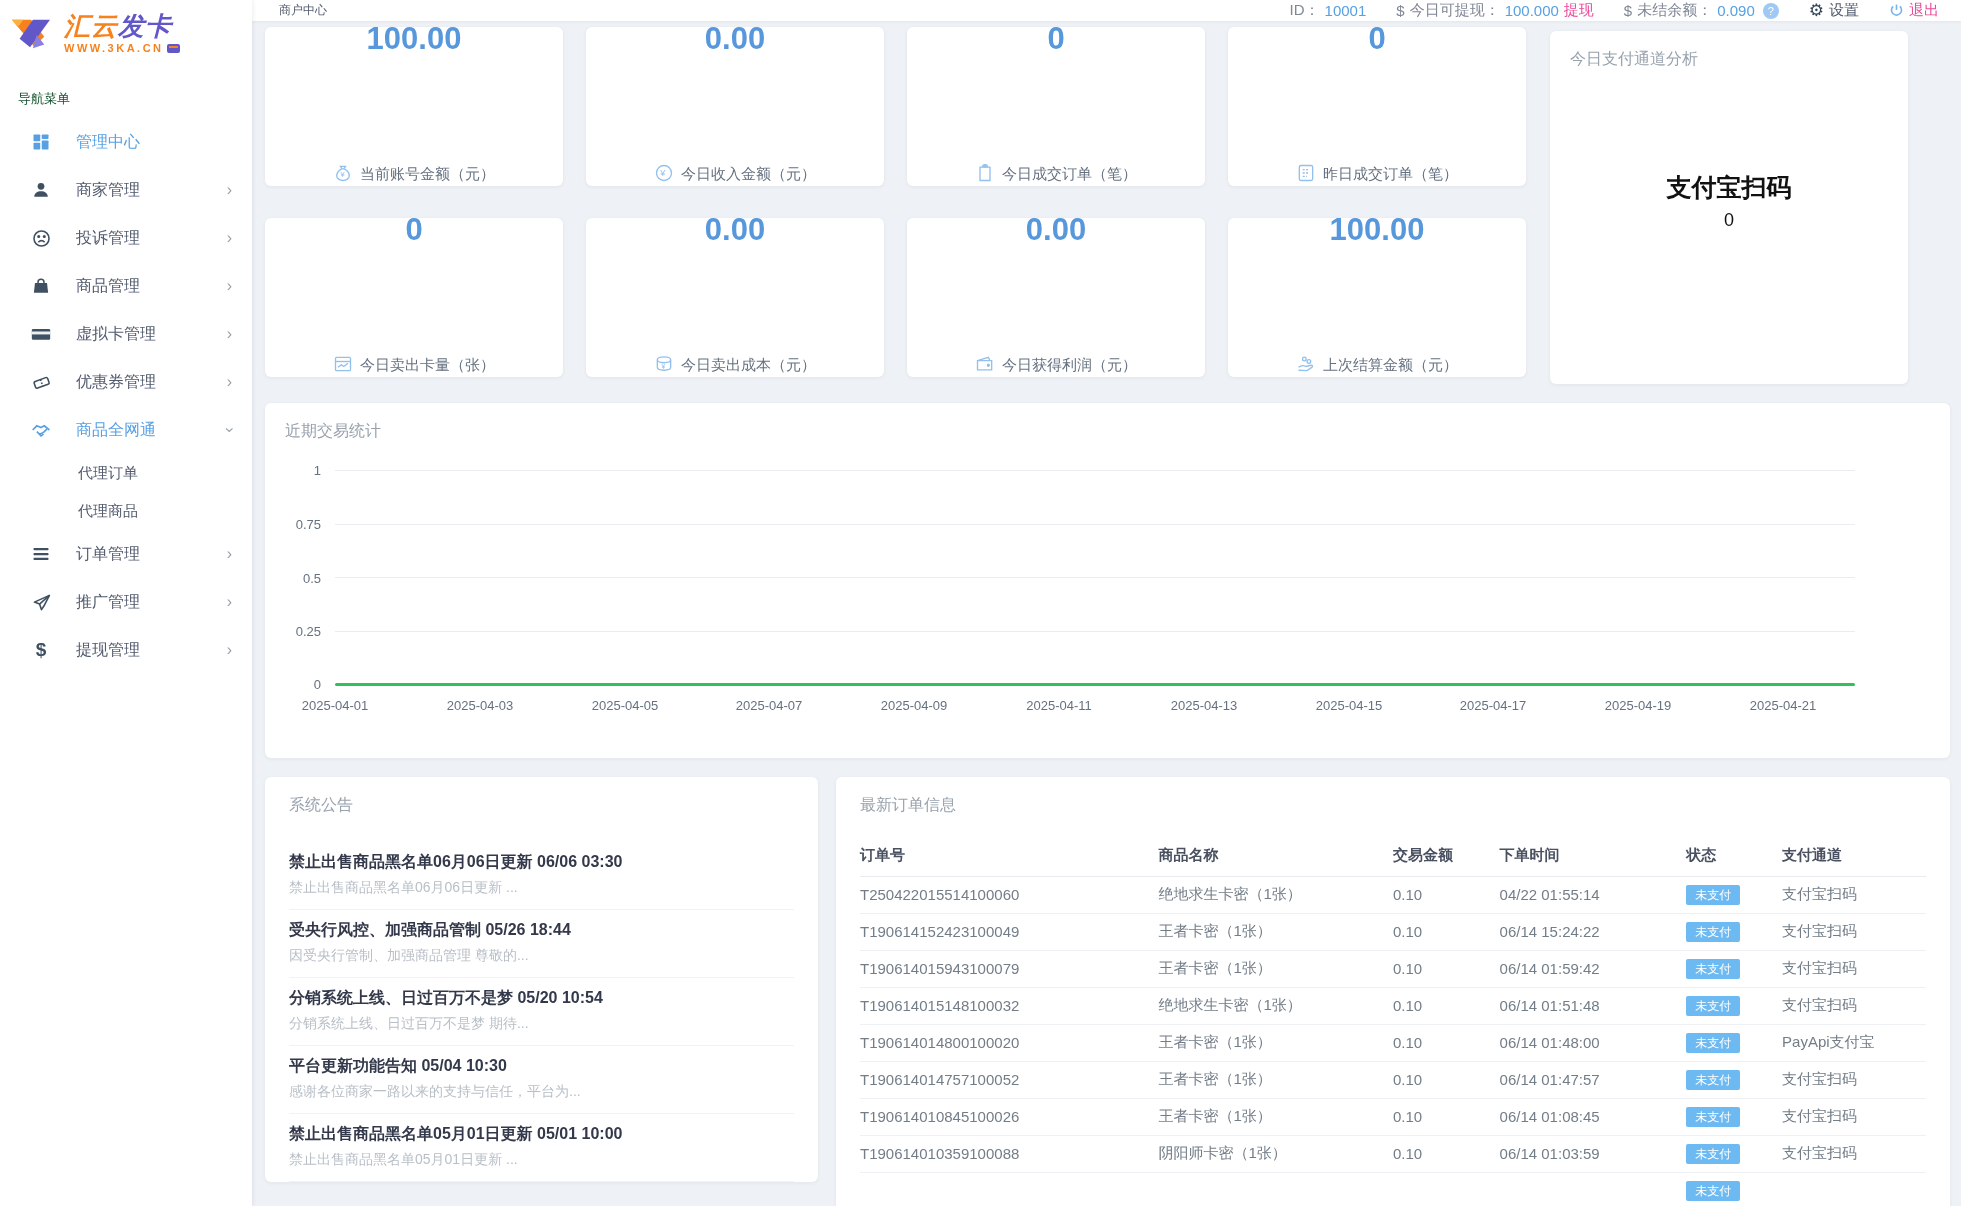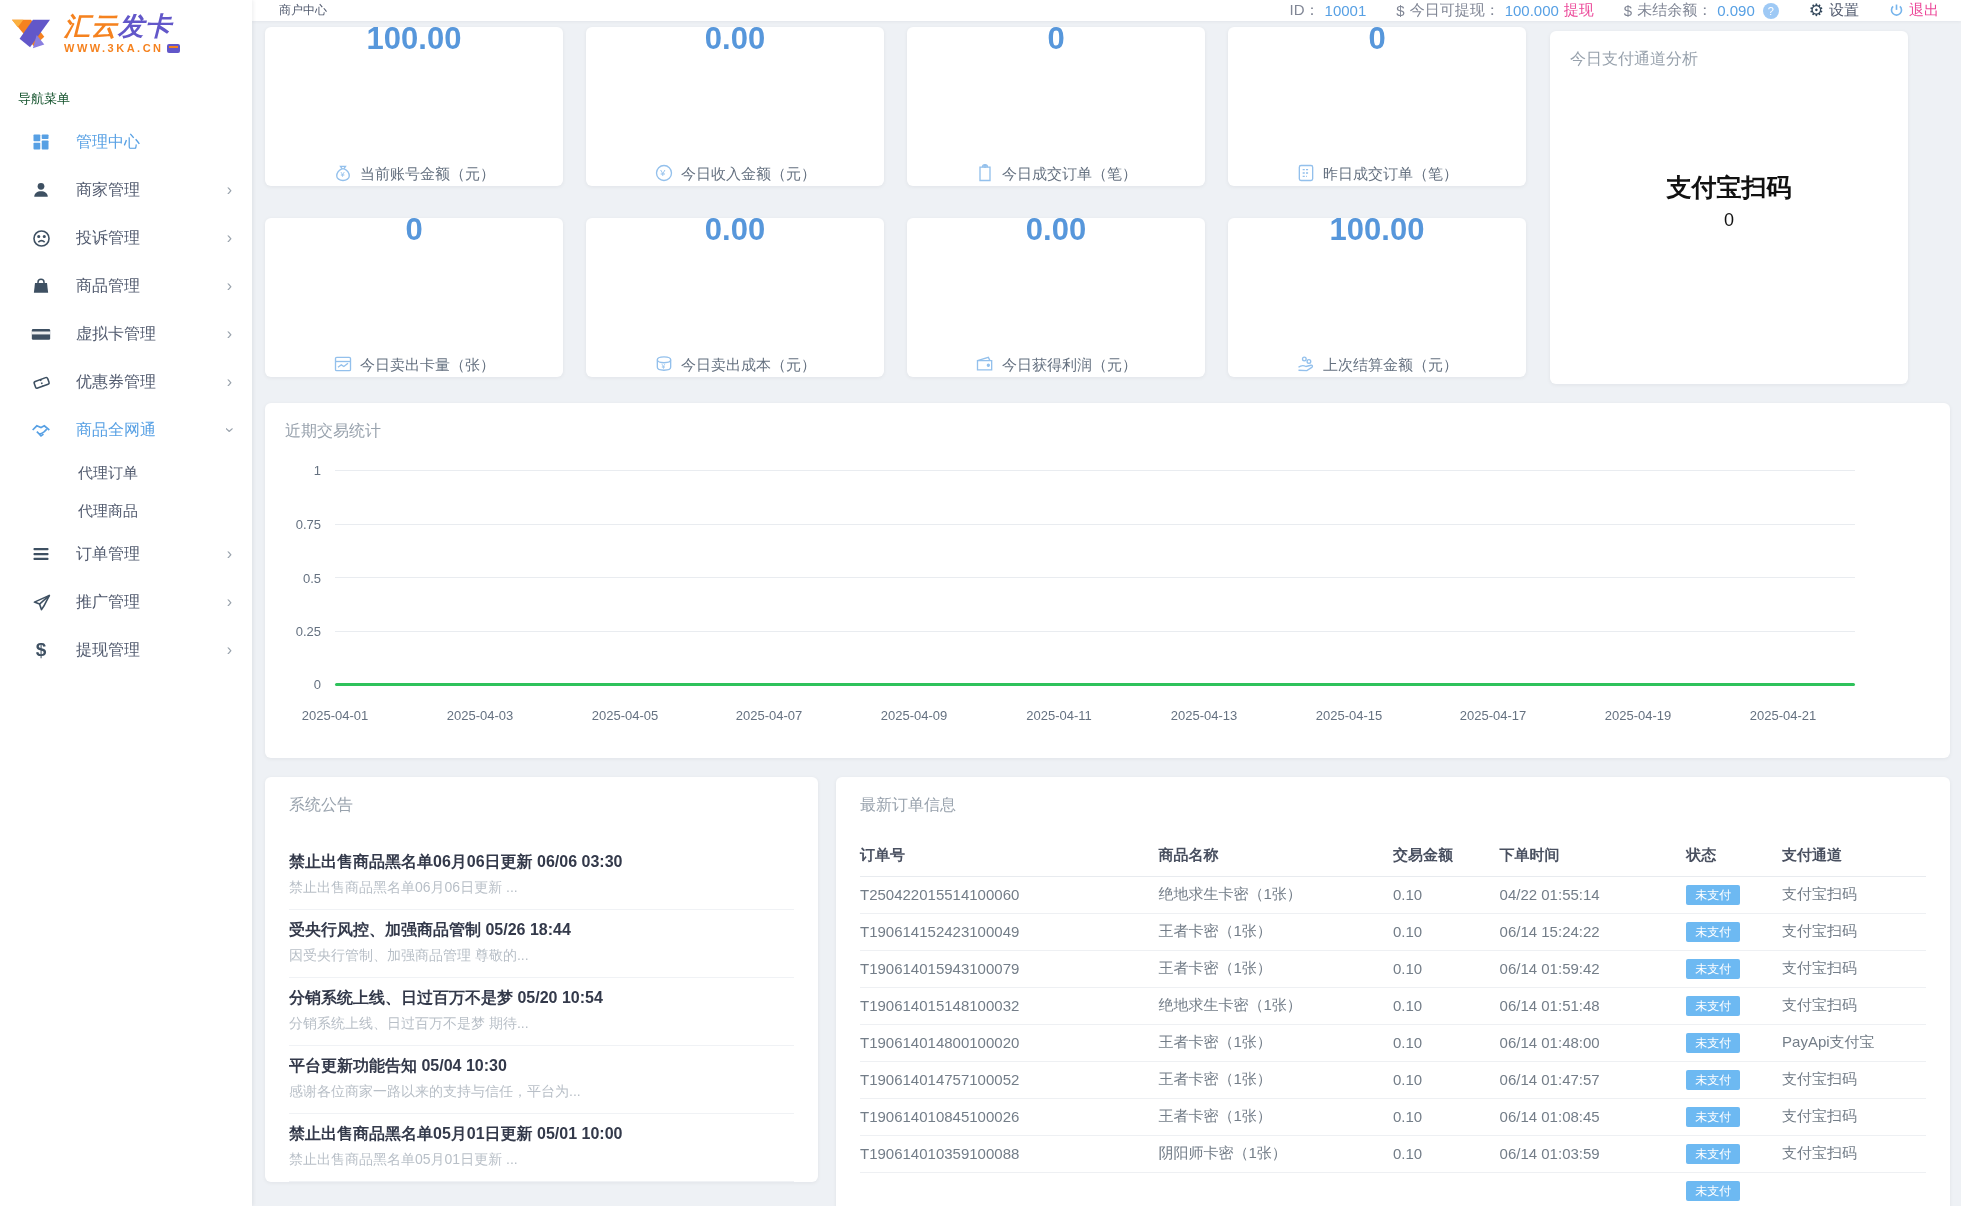--- a/index.html
+++ b/index.html
@@ -62,21 +62,21 @@
   .panel-title { font-size:16px; color:#98a2ad; padding:18px 0 0 20px; }
   .channel-center { position:absolute; left:0; right:0; top:140px; text-align:center; }
   .channel-label { font-size:25px; font-weight:bold; color:#111; }
   .channel-value { font-size:18px; color:#111; margin-top:6px; }
 
   
   .chart-card { margin-top:19px; width:1685px; height:355px; background:#fff; border-radius:6px;
     box-shadow:0 1px 4px rgba(0,21,41,.06); position:relative; }
   .gridline { position:absolute; left:70px; width:1520px; height:1px; background:#e9ecf0; }
   .ylab { position:absolute; left:0; width:56px; text-align:right; font-size:13px; color:#657180; }
-  .xlab { position:absolute; top:305px; transform:translateX(-50%); font-size:13px; color:#657180; white-space:nowrap; }
+  .xlab { position:absolute; top:295px; transform:translateX(-50%); font-size:13px; color:#657180; white-space:nowrap; }
   .series-line { position:absolute; left:70px; width:1520px; height:3px; background:#2fc25b; border-radius:2px; }
 
   
   .bottom-grid { display:flex; gap:18px; margin-top:19px; }
   .notice-card { width:553px; height:405px; background:#fff; border-radius:6px;
     box-shadow:0 1px 4px rgba(0,21,41,.06); padding:18px 24px 0 24px; overflow:hidden; }
   .notice-list { margin-top:26px; }
   .notice-item { padding:10px 0 12px 0; border-bottom:1px solid #f0f2f5; cursor:pointer; }
   .notice-head { font-size:16px; font-weight:bold; color:#33394a; white-space:nowrap; overflow:hidden; }
   .notice-exc { margin-top:6px; font-size:14px; color:#b8bfc7; white-space:nowrap; overflow:hidden; }

